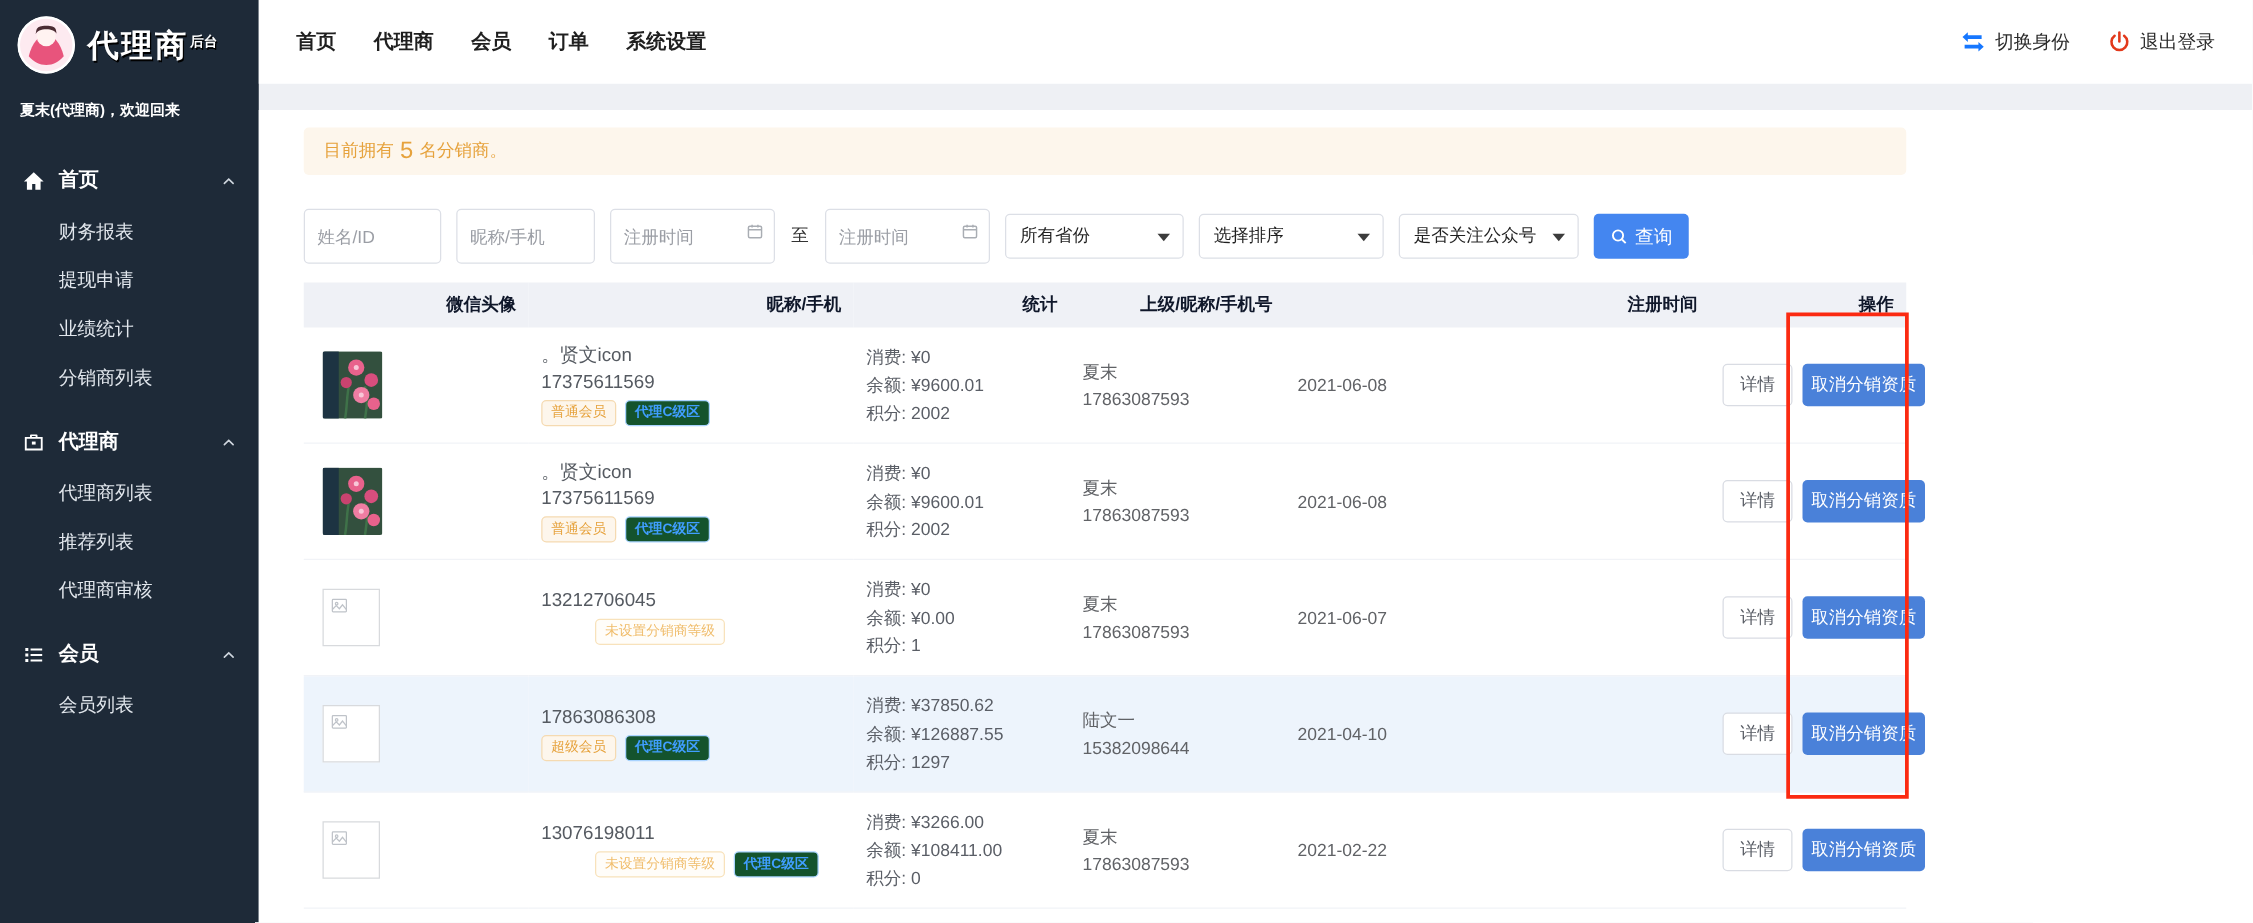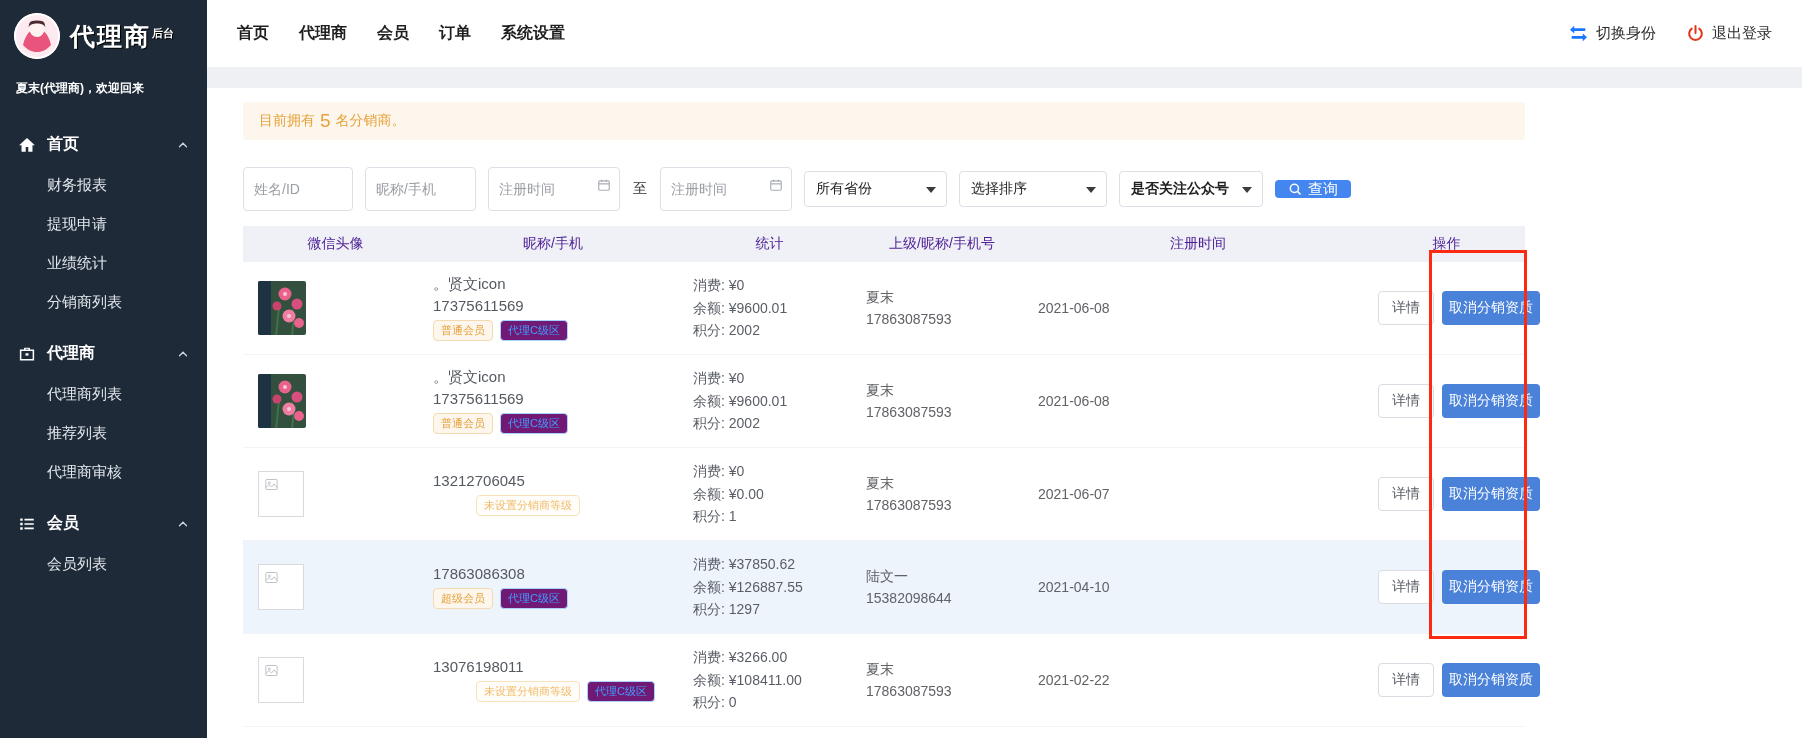--- a/index.html
+++ b/index.html
@@ -43,42 +43,42 @@
   .w-nick { width: 111px; }
   .date-wrap { position: relative; }
   .date-wrap .f-input { width: 132px; padding-right: 30px; }
   .date-wrap .cal { position: absolute; right: 9px; top: 11px; pointer-events: none; display: flex; }
   .to-label { font-size: 14px; color: #333; padding: 0 1px; }
   .sel { position: relative; height: 36px; border: 1px solid #dcdfe6; border-radius: 4px; background: #fff; display: flex; align-items: center; padding: 0 26px 0 11px; font-size: 14px; color: #1f1f1f; cursor: pointer; white-space: nowrap; }
   .sel .sel-arrow { position: absolute; right: 10px; top: 15px; width: 0; height: 0; border-left: 5px solid transparent; border-right: 5px solid transparent; border-top: 6px solid #3c3c3c; }
   .w-prov { width: 143px; }
   .w-sort { width: 148px; }
   .w-level { width: 151px; }
-  .w-follow { width: 144px; font-weight: bold; }
-  .btn-search { height: 18px; border: none; border-radius: 4px; background: #4486f0; color: #fff; font-size: 15px; padding: 4px 13px; display: flex; align-items: center; gap: 6px; cursor: pointer; font-family: inherit; text-align: right; }
+  .w-follow { width: 144px; }
+  .btn-search { height: 36px; border: none; border-radius: 4px; background: #4486f0; color: #fff; font-size: 15px; padding: 4px 13px; display: flex; align-items: center; gap: 6px; cursor: pointer; font-family: inherit; text-align: right; }
 
   
   table.dist { margin-top: 15px; width: 1282px; border-collapse: collapse; font-size: 14px; color: #606266; table-layout: fixed; }
-  table.dist thead th { background: #eff1f6; color: #4c1d95; font-weight: 400; text-align: center; padding: 9px 10px; font-size: 14px; }
+  table.dist thead th { background: #eff1f6; color: #0f172a; font-weight: 700; text-align: right; padding: 9px 10px; font-size: 14px; }
   table.dist tbody td { padding: 12px 10px; vertical-align: middle; border-bottom: 1px solid #f1f3f7; }
   table.dist tbody tr.highlight { background: #edf4fc; }
   table.dist td:first-child, table.dist th:first-child { padding-left: 15px; }
 
   .avatar { overflow: hidden; }
   .avatar-flower { width: 48px; height: 54px; border-radius: 2px; }
   .avatar-flower svg { display: block; }
   .avatar-broken { width: 46px; height: 46px; background: #fff; border: 1px solid #d8dadd; }
   .avatar-broken svg { margin: 5px 0 0 5px; display: block; }
 
   .nickname { font-size: 15px; color: #555a61; margin-bottom: 3px; }
   .phone { font-size: 15px; color: #555a61; }
   .badges { margin-top: 6px; display: flex; gap: 7px; flex-wrap: nowrap; }
   .badge { font-size: 11px; line-height: 1.4; padding: 2px 7px; border-radius: 4px; border: 1px solid; white-space: nowrap; }
   .badge-orange { color: #e6a23c; background: #fdf6ec; border-color: #f5dab1; }
-  .badge-blue { color: #409eff; background: #701a75; border-color: #a9d3ff; }
+  .badge-blue { color: #409eff; background: #14532d; border-color: #a9d3ff; font-weight: bold; }
   .badge-orange-light { color: #f0bc6a; background: #fffdf9; border-color: #f8e2bb; margin-left: 43px; }
 
   .stat { line-height: 1.62; color: #5a5e66; }
   .parent-name { margin-bottom: 4px; }
   .ops { display: flex; align-items: center; gap: 8px; }
   .btn-detail { background: #fff; border: 1px solid #d9dce3; border-radius: 4px; color: #5a5e66; font-size: 14px; padding: 7px 13px; cursor: pointer; font-family: inherit; white-space: nowrap; }
   .btn-cancel { background: #4a81d9; border: none; border-radius: 4px; color: #fff; font-size: 14px; padding: 8px 7px; cursor: pointer; font-family: inherit; white-space: nowrap; }
 
   .annotation-box { position: absolute; left: 1429px; top: 250px; width: 98px; height: 389px; border: 3px solid #fb2a11; pointer-events: none; z-index: 9; }
 </style>

